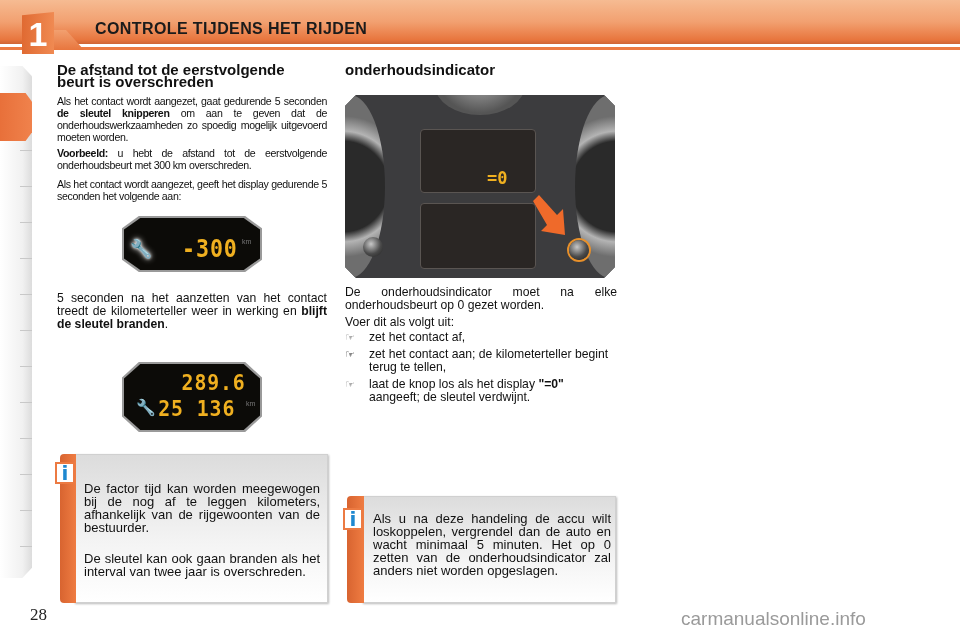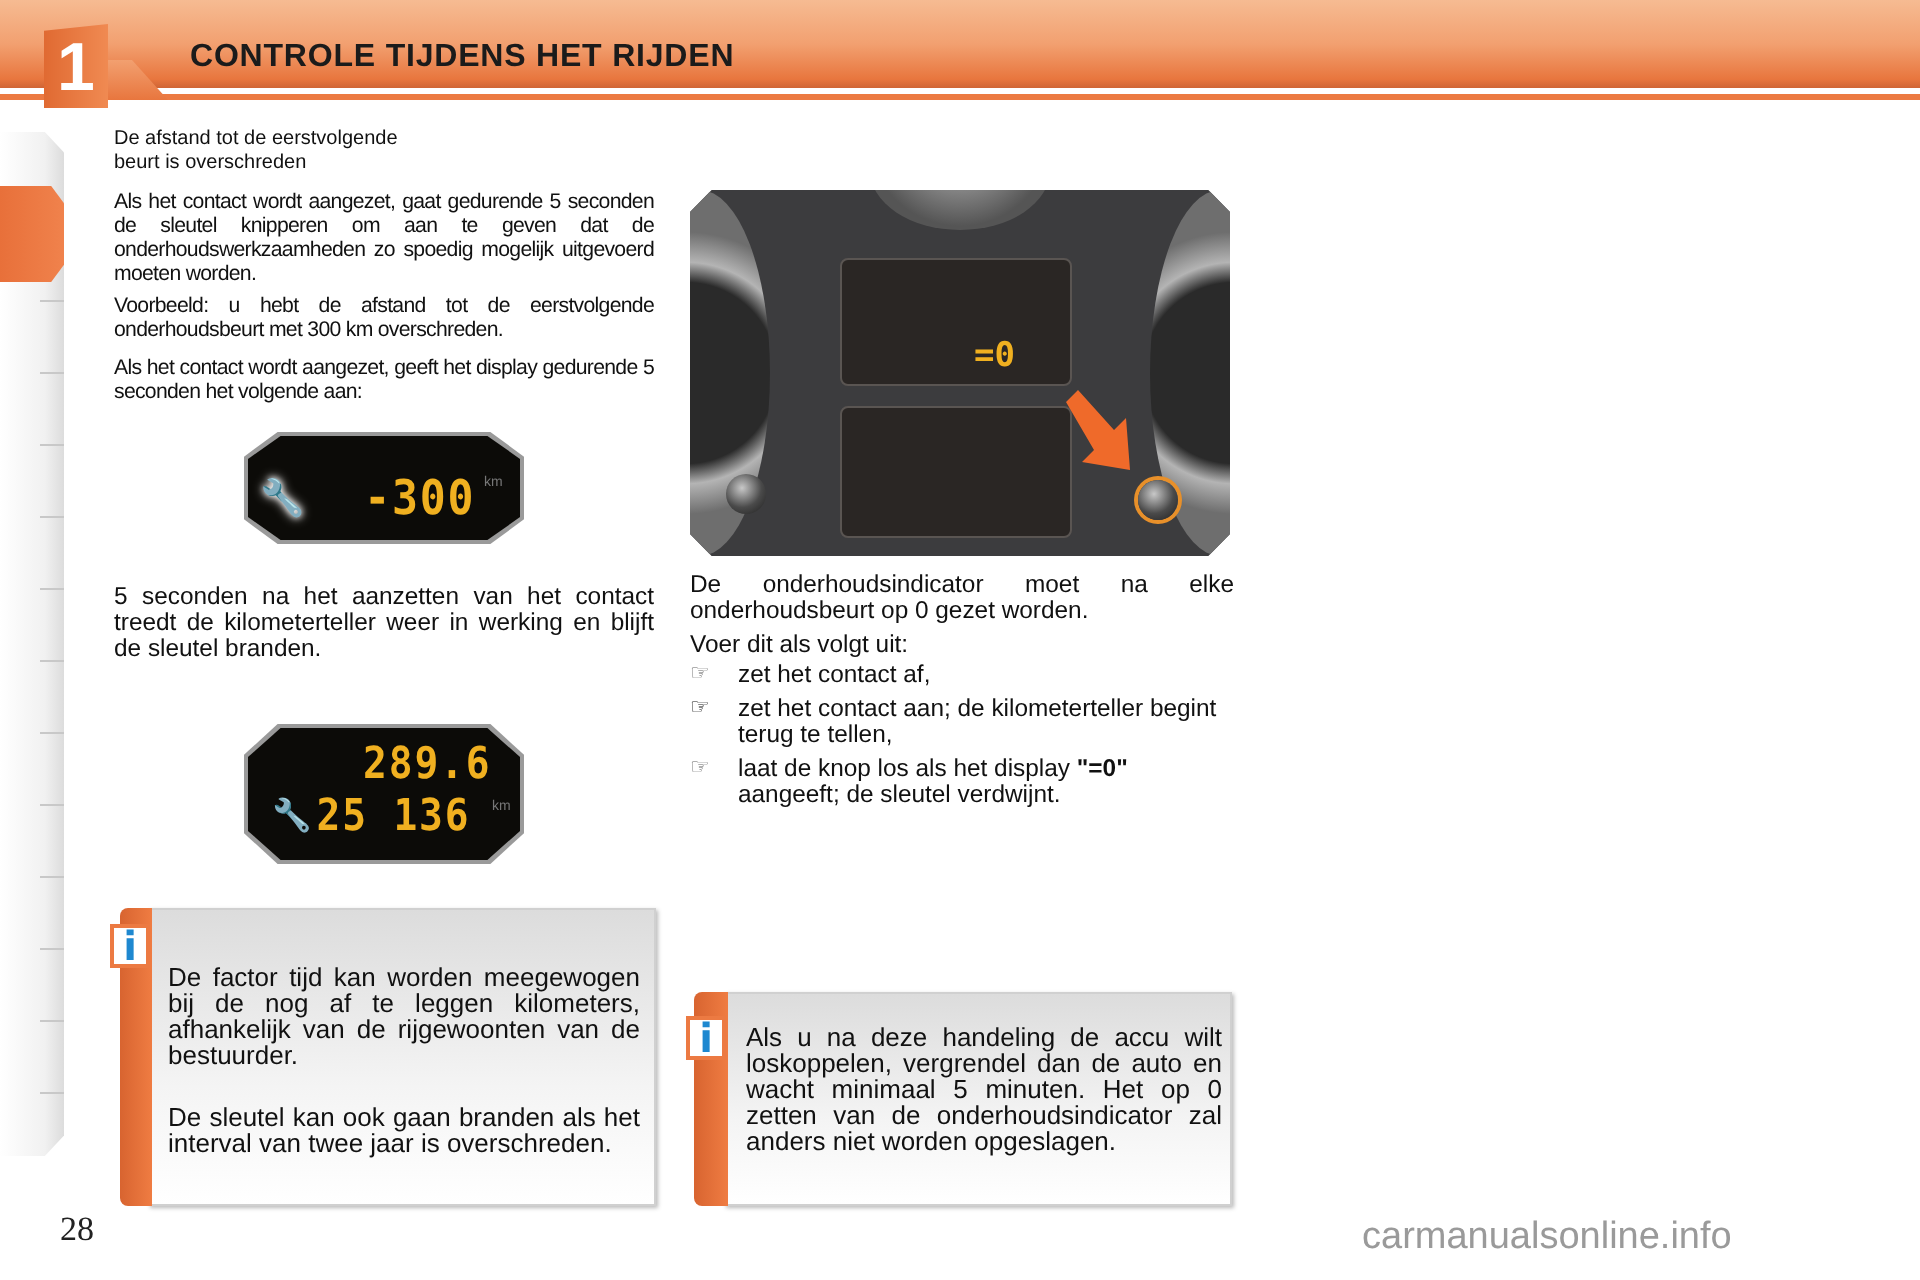--- a/index.html
+++ b/index.html
@@ -22,24 +22,24 @@
   
   .thumb-strip { position:absolute; left:0; top:66px; width:32px; height:512px;
     background:linear-gradient(to right,#ffffff,#f1f1f1 70%,#dcdcdc);
     clip-path:polygon(0 0,70% 0,100% 2%,100% 98%,70% 100%,0 100%); }
   .thumb-active { position:absolute; left:0; top:93px; width:32px; height:48px;
     background:linear-gradient(to right,#e8703a,#f0824c);
     clip-path:polygon(0 0,80% 0,100% 18%,100% 82%,80% 100%,0 100%); }
   .thumb-tick { position:absolute; left:20px; width:12px; height:1px; background:#c8c8c8; }
 
   
-  .h2 { position:absolute; font-size:10px; font-weight:normal; line-height:12px; color:#111; }
+  .h2 { position:absolute; font-size:15px; font-weight:bold; line-height:12px; color:#111; }
   .p { position:absolute; font-size:10.6px; line-height:12px; text-align:justify; color:#111; }
   .p.lg { font-size:12.2px; line-height:13px; }
-  .p b { font-weight:normal; }
+  .p b { font-weight:bold; }
   .tj { letter-spacing:-0.35px; }
 
   
   .lcd { position:absolute; background:#0c0b08;
     clip-path:polygon(12% 0,88% 0,100% 22%,100% 78%,88% 100%,12% 100%,0 78%,0 22%);
     box-shadow:0 0 0 2px #888; }
   .lcd-border { position:absolute; background:#9a9a9a;
     clip-path:polygon(12% 0,88% 0,100% 22%,100% 78%,88% 100%,12% 100%,0 78%,0 22%); }
   .seg { position:absolute; color:#f0b020; font-family:"DejaVu Sans Mono", monospace; font-weight:bold;
     transform:scaleX(0.9); letter-spacing:1px; }
@@ -132,20 +132,21 @@
   <span class="km" style="left:122px; top:36px;">km</span>
 </div>
 
 <div class="info-box" style="left:74px; top:454px; width:254px; height:149px;"></div>
 <div class="info-bar" style="left:60px; top:454px; width:16px; height:149px;"></div>
 <div class="info-icon" style="left:55px; top:462px;">i</div>
 <div class="info-text" style="left:84px; top:482px; width:236px;">De factor tijd kan worden meegewogen bij de nog af te leggen kilometers, afhankelijk van de rijgewoonten van de bestuurder.</div>
 <div class="info-text" style="left:84px; top:552px; width:236px;">De sleutel kan ook gaan branden als het interval van twee jaar is overschreden.</div>
 
 <div class="h2" style="left:345px; top:64px; width:270px;">
+  <div>onderhoudsindicator</div>
 </div>
 
 <div class="dash">
   <div class="dial-l"></div>
   <div class="dial-r"></div>
   <div class="dial-top"></div>
   <div class="screen" style="left:75px; top:34px; width:116px; height:64px;">
     <span class="screen-val" style="left:66px; top:38px;">=0</span>
   </div>
   <div class="screen" style="left:75px; top:108px; width:116px; height:66px;"></div>

